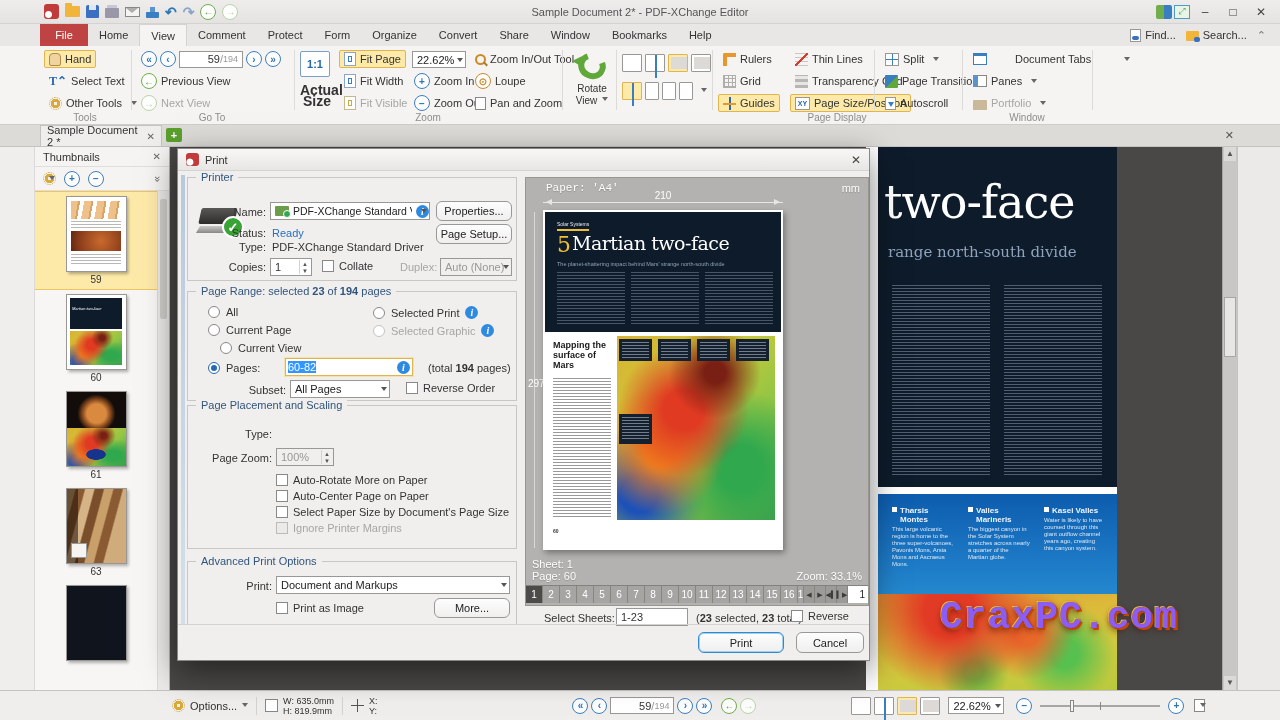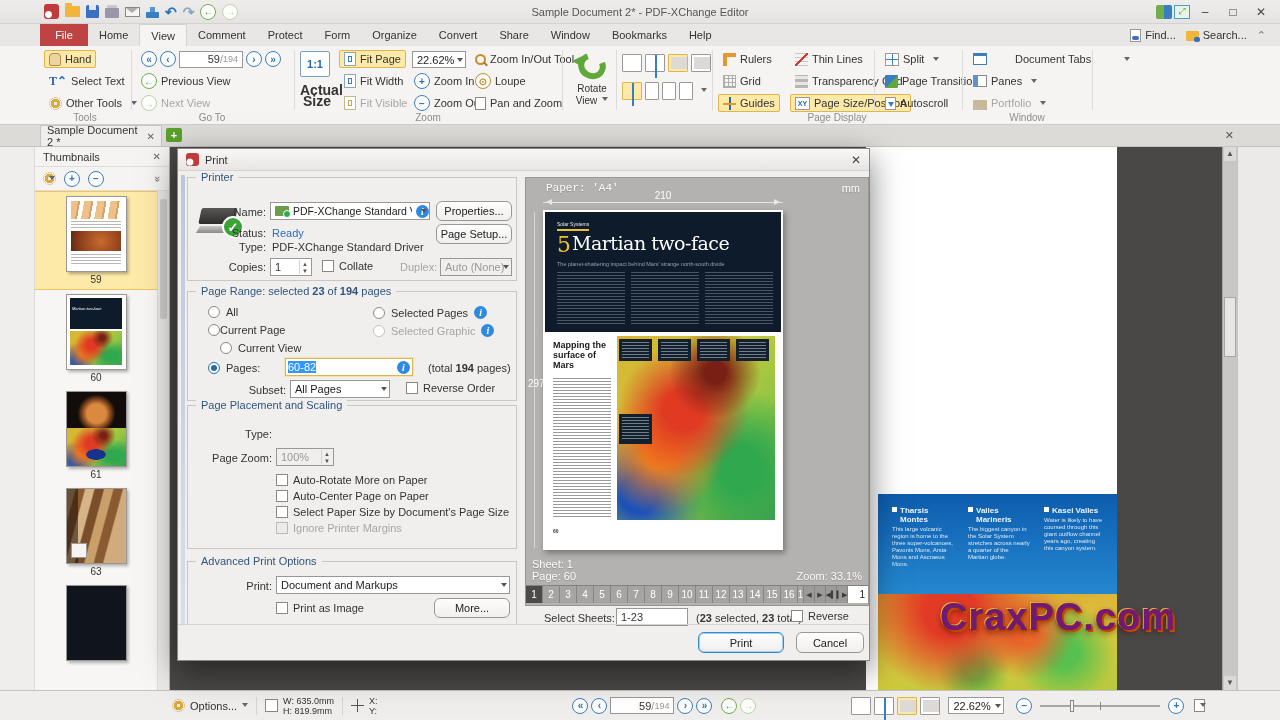--- a/index.html
+++ b/index.html
@@ -154,21 +154,21 @@
   .bp-label { position:absolute; top:12px; width:62px; color:#eef4fa; }
   .bp-label .lt { font-size:8px; font-weight:bold; display:flex; gap:3px; align-items:flex-start; line-height:9px; }
   .bp-label .lt::before { content:""; width:5px; height:5px; background:#fff; flex:none; margin-top:1px; }
   .bp-label .lx { font-size:6px; line-height:7px; margin-top:2px; color:#dce8f4; }
   .bp-terr { position:absolute; left:0; right:0; top:100px; bottom:0; }
   .doc-scroll { position:absolute; right:0px; top:0; width:15px; height:543px; background:#c9c7c5; border-left:1px solid #a8a6a4; }
   .doc-scroll .arr { position:absolute; left:1px; right:1px; height:14px; background:#dcdad8; color:#555; font-size:8px; text-align:center; line-height:14px; }
   .doc-scroll .thm { position:absolute; left:1px; right:1px; top:150px; height:60px; background:#e8e6e4; border:1px solid #a8a6a4; }
   .rightstrip { left:1237px; top:147px; width:43px; height:543px; background:#eceae8; border-left:1px solid #c5c3c1; }
 
-  .watermark { left:940px; top:596px; width:300px; font-family:Liberation Sans, sans-serif; font-weight:bold; font-size:38px; color:#701a75; letter-spacing:1px;
+  .watermark { left:940px; top:596px; width:300px; font-family:Liberation Mono, monospace; font-weight:bold; font-size:38px; color:#8b5cf6; letter-spacing:1px;
     text-shadow:0 0 2px #8a2c00, 2px 2px 0 #c84a00, -1px -1px 0 #ffd24a, 0 3px 6px rgba(60,10,0,.6); z-index:6; }
 
   
   .dialog { left:177px; top:148px; width:693px; height:513px; background:#f0efed; border:1px solid #8a8886; box-shadow:0 10px 30px rgba(0,0,0,.5); z-index:10; }
   .dlg-title { position:absolute; left:0; top:0; right:0; height:22px; background:linear-gradient(#f8f7f6,#e8e6e4); border-bottom:1px solid #d5d3d1; display:flex; align-items:center; padding:0 8px; gap:6px; font-size:11px; color:#333; }
   .dlg-accent { position:absolute; left:3px; top:26px; width:4px; bottom:36px; background:linear-gradient(180deg,#b8c9dd,#d5dfeb); }
   .fs { position:absolute; border:1px solid #c9c7c5; }
   .fs > .leg { position:absolute; top:-7px; left:8px; background:#f0efed; padding:0 5px; font-size:11px; color:#31557e; white-space:pre; }
   .lbl { position:absolute; font-size:11px; color:#333; white-space:nowrap; }
   .blue { color:#2a6fc0; }
@@ -503,20 +503,26 @@
 
       </div>
     </div>
     <div class="tp-scroll">
       <div class="tp-thumb"></div>
     </div>
   </div>
 
   <div class="abs docarea">
     <div class="bgpage">
+      <div class="bp-cover">
+        <div class="bp-head">two-face</div>
+        <div class="bp-sub">range north-south divide</div>
+        <div class="bp-col tl" style="left:14px; width:98px;"></div>
+        <div class="bp-col tl" style="left:126px; width:98px;"></div>
+      </div>
       <div class="bp-gap"></div>
       <div class="bp-band">
         <div class="bp-label" style="left:14px;">
           <div class="lt">Tharsis Montes</div>
           <div class="lx">This large volcanic region is home to the three super-volcanoes, Pavonis Mons, Arsia Mons and Ascraeus Mons.</div>
         </div>
         <div class="bp-label" style="left:90px;">
           <div class="lt">Valles Marineris</div>
           <div class="lx">The biggest canyon in the Solar System stretches across nearly a quarter of the Martian globe.</div>
         </div>
@@ -583,35 +589,35 @@
           <span class="car"></span>
       </div>
     </div>
 
     <div class="fs" style="left:9px; top:142px; width:330px; height:110px;">
       <span class="leg"><span>Page Range: selected </span><b>23</b><span> of </span><b>194</b><span> pages</span></span>
       <label class="flex" style="position:absolute; left:20px; top:14px; gap:6px;">
         <span class="rad"></span>
           <span>All</span>
       </label>
-      <label class="flex" style="position:absolute; left:20px; top:32px; gap:0;">
+      <label class="flex" style="position:absolute; left:20px; top:32px; gap:6px;">
         <span class="rad"></span>
           <span>Current Page</span>
       </label>
       <label class="flex" style="position:absolute; left:20px; top:50px; gap:6px;margin-left:12px;">
         <span class="rad"></span>
           <span>Current View</span>
       </label>
       <label class="flex" style="position:absolute; left:20px; top:70px; gap:6px;">
         <span class="rad on"></span>
           <span>Pages:</span>
       </label>
       <label class="flex" style="position:absolute; left:185px; top:14px; gap:6px;">
         <span class="rad"></span>
-          <span>Selected Pages</span>
+          <span>Selected Print</span>
         <span class="info"></span>
       </label>
       <label class="flex dis-txt" style="position:absolute; left:185px; top:32px; gap:6px;">
         <span class="rad dis"></span>
           <span>Selected Graphic</span>
         <span class="info"></span>
       </label>
       <div class="flex" style="position:absolute; left:97px; top:66px; width:128px; height:18px; background:#fff; border:1px solid #e0b44e; box-shadow:0 0 0 1px #f5e3ae; padding:0 2px; justify-content:space-between;">
         <span class="selblue">60-82</span>
         <span class="info"></span>

